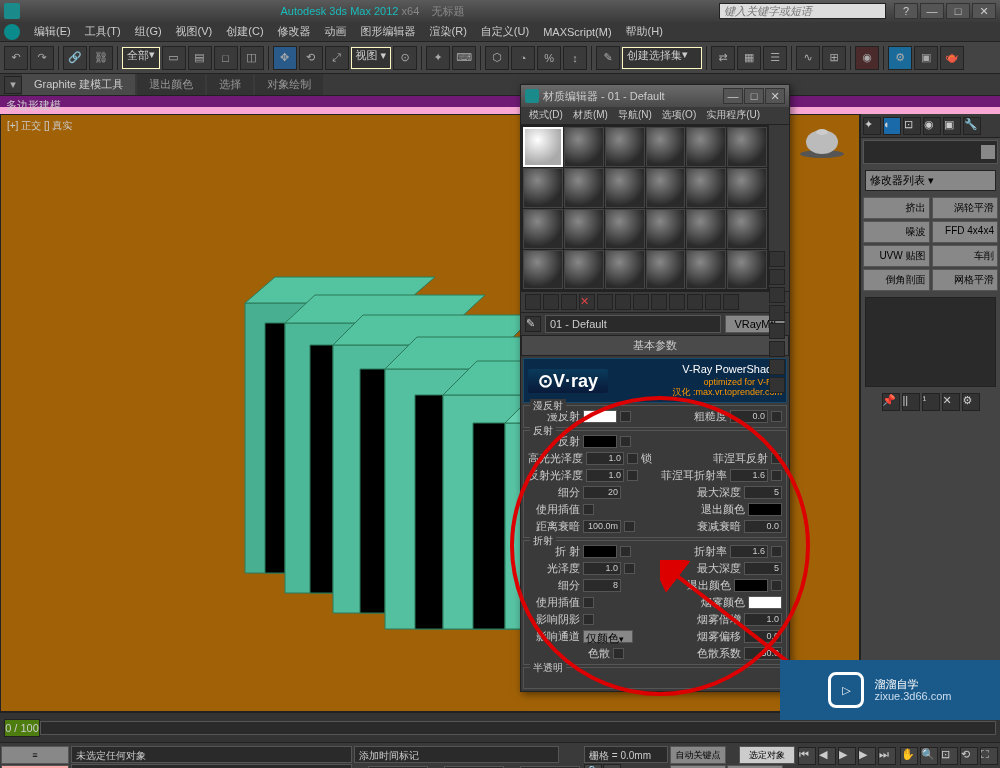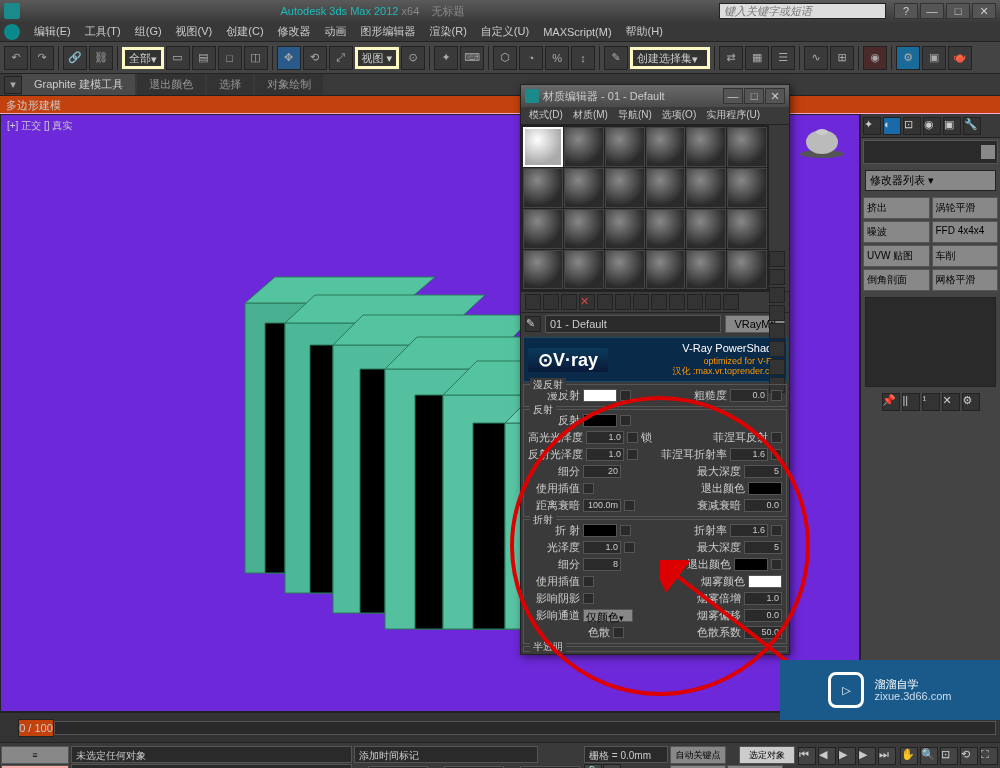--- a/index.html
+++ b/index.html
@@ -9,37 +9,37 @@
 .title-text { color: #888; flex: 1; text-align: center; }
 .title-text .highlight { color: #1abcbc; }
 .search-box { width: 167px; height: 16px; background: #ddd; border: 1px solid #222; margin-right: 8px; padding: 0 4px; color: #888; font-style: italic; }
 .win-controls { display: flex; gap: 2px; }
 .win-btn { width: 24px; height: 16px; background: #555; border: 1px solid #333; display: flex; align-items: center; justify-content: center; color: #ccc; }
 .menubar { background: #383838; height: 20px; display: flex; align-items: center; padding: 0 4px; gap: 2px; border-bottom: 1px solid #222; }
 .menu-item { padding: 2px 6px; color: #ccc; cursor: pointer; }
 .toolbar { background: #444; height: 32px; display: flex; align-items: center; padding: 0 4px; gap: 2px; border-bottom: 1px solid #222; }
 .tool-btn { width: 24px; height: 24px; background: #3a3a3a; border: 1px solid #222; display: flex; align-items: center; justify-content: center; color: #aaa; }
 .tool-sep { width: 1px; height: 24px; background: #222; margin: 0 2px; }
-.tool-dropdown { height: 22px; background: #333; border: 3px solid #fef9c3; color: #ccc; padding: 0 4px; display: flex; align-items: flex-end; }
+.tool-dropdown { height: 22px; background: #333; border: 1px solid #fef9c3; color: #ccc; padding: 0 4px; display: flex; align-items: flex-start; }
 .tabbar { background: #3a3a3a; height: 22px; display: flex; align-items: center; padding: 0 4px; border-bottom: 1px solid #222; }
 .tab { padding: 3px 12px; color: #999; background: #333; margin-right: 2px; }
 .tab.active { background: #4a4a4a; color: #ccc; }
-.subheader { background: #c2410c; height: 18px; padding: 2px 6px; color: #ccc; border-bottom: 1px solid #f9a8d4; }
+.subheader { background: #701a75; height: 18px; padding: 2px 6px; color: #ccc; border-bottom: 7px solid #f9a8d4; }
 .main { display: flex; height: calc(100% - 170px); }
-.viewport { flex: 1; background: #6d28d9; position: relative; border: 1px solid #222; }
+.viewport { flex: 1; background: #a16207; position: relative; border: 1px solid #222; }
 .viewport-label { position: absolute; top: 4px; left: 6px; color: #ccc; font-size: 10px; }
 .viewport-content { width: 100%; height: 100%; display: flex; align-items: center; justify-content: center; }
 .boxes { position: relative; width: 440px; height: 460px; margin-left: -30px; margin-top: -20px; }
 .right-panel { width: 140px; background: #444; border-left: 1px solid #222; display: flex; flex-direction: column; }
 .rp-toolbar { height: 24px; background: #3a3a3a; display: flex; align-items: center; gap: 2px; padding: 0 2px; border-bottom: 1px solid #222; }
 .rp-tool { width: 18px; height: 18px; background: #333; border: 1px solid #222; }
 .rp-tool.blue { background: #1a6aaa; }
 .rp-dropdown { background: #888; color: #000; padding: 2px 4px; margin: 4px; border: 1px solid #222; }
 .rp-btn-grid { display: grid; grid-template-columns: 1fr 1fr; gap: 2px; padding: 2px; }
-.rp-btn { background: #888; color: #000; padding: 3px; text-align: left; border: 1px solid #555; font-size: 10px; }
+.rp-btn { background: #888; color: #000; padding: 3px; text-align: right; border: 1px solid #555; font-size: 10px; }
 .rp-preview { height: 90px; background: #2a2a2a; margin: 4px; border: 1px solid #222; }
 .rp-tools-row { display: flex; gap: 2px; padding: 2px; justify-content: center; }
 .mat-editor { position: absolute; left: 520px; top: 84px; width: 270px; background: #3a3a3a; border: 1px solid #222; box-shadow: 2px 2px 8px rgba(0,0,0,0.5); }
 .mat-title { background: linear-gradient(#6a6a6a, #4a4a4a); height: 22px; display: flex; align-items: center; padding: 0 4px; color: #ccc; }
 .mat-title-icon { width: 14px; height: 14px; background: #1a8a8a; border-radius: 2px; margin-right: 4px; }
 .mat-title-text { flex: 1; }
 .mat-win-btns { display: flex; gap: 1px; }
 .mat-win-btn { width: 20px; height: 16px; background: #555; border: 1px solid #333; display: flex; align-items: center; justify-content: center; }
 .mat-menu { background: #3a3a3a; height: 18px; display: flex; padding: 0 4px; gap: 2px; border-bottom: 1px solid #222; }
 .mat-menu-item { padding: 1px 4px; color: #ccc; font-size: 10px; }
@@ -317,20 +317,21 @@
     <div class="mat-tool-btn"></div>
     <div class="mat-tool-btn"></div>
     <div class="mat-tool-btn"></div>
     <div class="mat-tool-btn"></div>
   </div>
   <div class="mat-name-row">
     <div class="mat-tool-btn">✎</div>
     <input class="mat-name-input" value="01 - Default" style="">
     <div class="mat-type-btn">VRayMtl</div>
   </div>
+  <div class="mat-section-header">基本参数</div>
   <div class="vray-logo">
     <div class="vray-logo-img">⊙V·ray</div>
     <div class="vray-logo-text">
       <div>V-Ray PowerShader</div>
       <div class="orange">optimized for V-Ray</div>
       <div class="orange">汉化 :max.vr.toprender.com</div>
     </div>
   </div>
 
   <div class="mat-group">
@@ -431,21 +432,21 @@
       <span style="margin-left:auto" class="param-label">烟雾偏移</span>
       <div class="param-spinner">0.0</div>
     </div>
     <div class="param-row">
       <span style="margin-left:60px">色散</span>
       <div class="param-check"></div>
       <span style="margin-left:auto" class="param-label">色散系数</span>
       <div class="param-spinner">50.0</div>
     </div>
   </div>
-  <div class="mat-group" style="padding:4px 2px 0;">
+  <div class="mat-group" style="padding:4px 2px 16px;">
     <div class="mat-group-label">半透明</div>
   </div>
 </div>
 
 <div class="red-circle" style="left:510px;top:396px;width:300px;height:300px;"></div>
 <svg class="red-arrow" style="left:660px;top:560px;width:200px;height:160px;">
   <defs>
       <marker id="ah" markerWidth="10" markerHeight="10" refX="2" refY="5" orient="auto">
         <polygon points="0,0 10,5 0,10" fill="#d00"></polygon>
       </marker>
@@ -455,37 +456,37 @@
 
 <div class="watermark">
   <div class="watermark-icon">▷</div>
   <div class="watermark-text">
     <div>溜溜自学</div>
     <div class="watermark-sub">zixue.3d66.com</div>
   </div>
 </div>
 
 <div class="timeline">
-  <div style="width:36px;height:18px;background:#c2410c;border:1px solid #222;color:#ccc;display:flex;align-items:center;justify-content:center;margin-left:14px;">0 / 100</div>
+  <div style="width:36px;height:18px;background:#4d7c0f;border:1px solid #222;color:#ccc;display:flex;align-items:center;justify-content:center;">0 / 100</div>
   <div class="time-slider"></div>
 </div>
 
 <div class="statusbar">
   <div class="status-left">
     <div class="status-btn">≡</div>
     <div class="status-btn pink">
         <span>所在行：</span>
       </div>
   </div>
   <div class="status-mid">
     <div class="status-text">未选定任何对象</div>
     <div class="status-text">单击并拖动以选择并移动对象</div>
   </div>
   <div style="display:flex;flex-direction:column;gap:1px;padding:1px;">
-    <div class="status-text" style="width:184px;">添加时间标记</div>
+    <div class="status-text" style="width:205px;">添加时间标记</div>
     <div class="status-coords">
       <div class="coord-field">
           <span>X:</span>
           <input class="coord-input" style="">
         </div>
       <div class="coord-field">
           <span>Y:</span>
           <input class="coord-input" style="">
         </div>
       <div class="coord-field">

